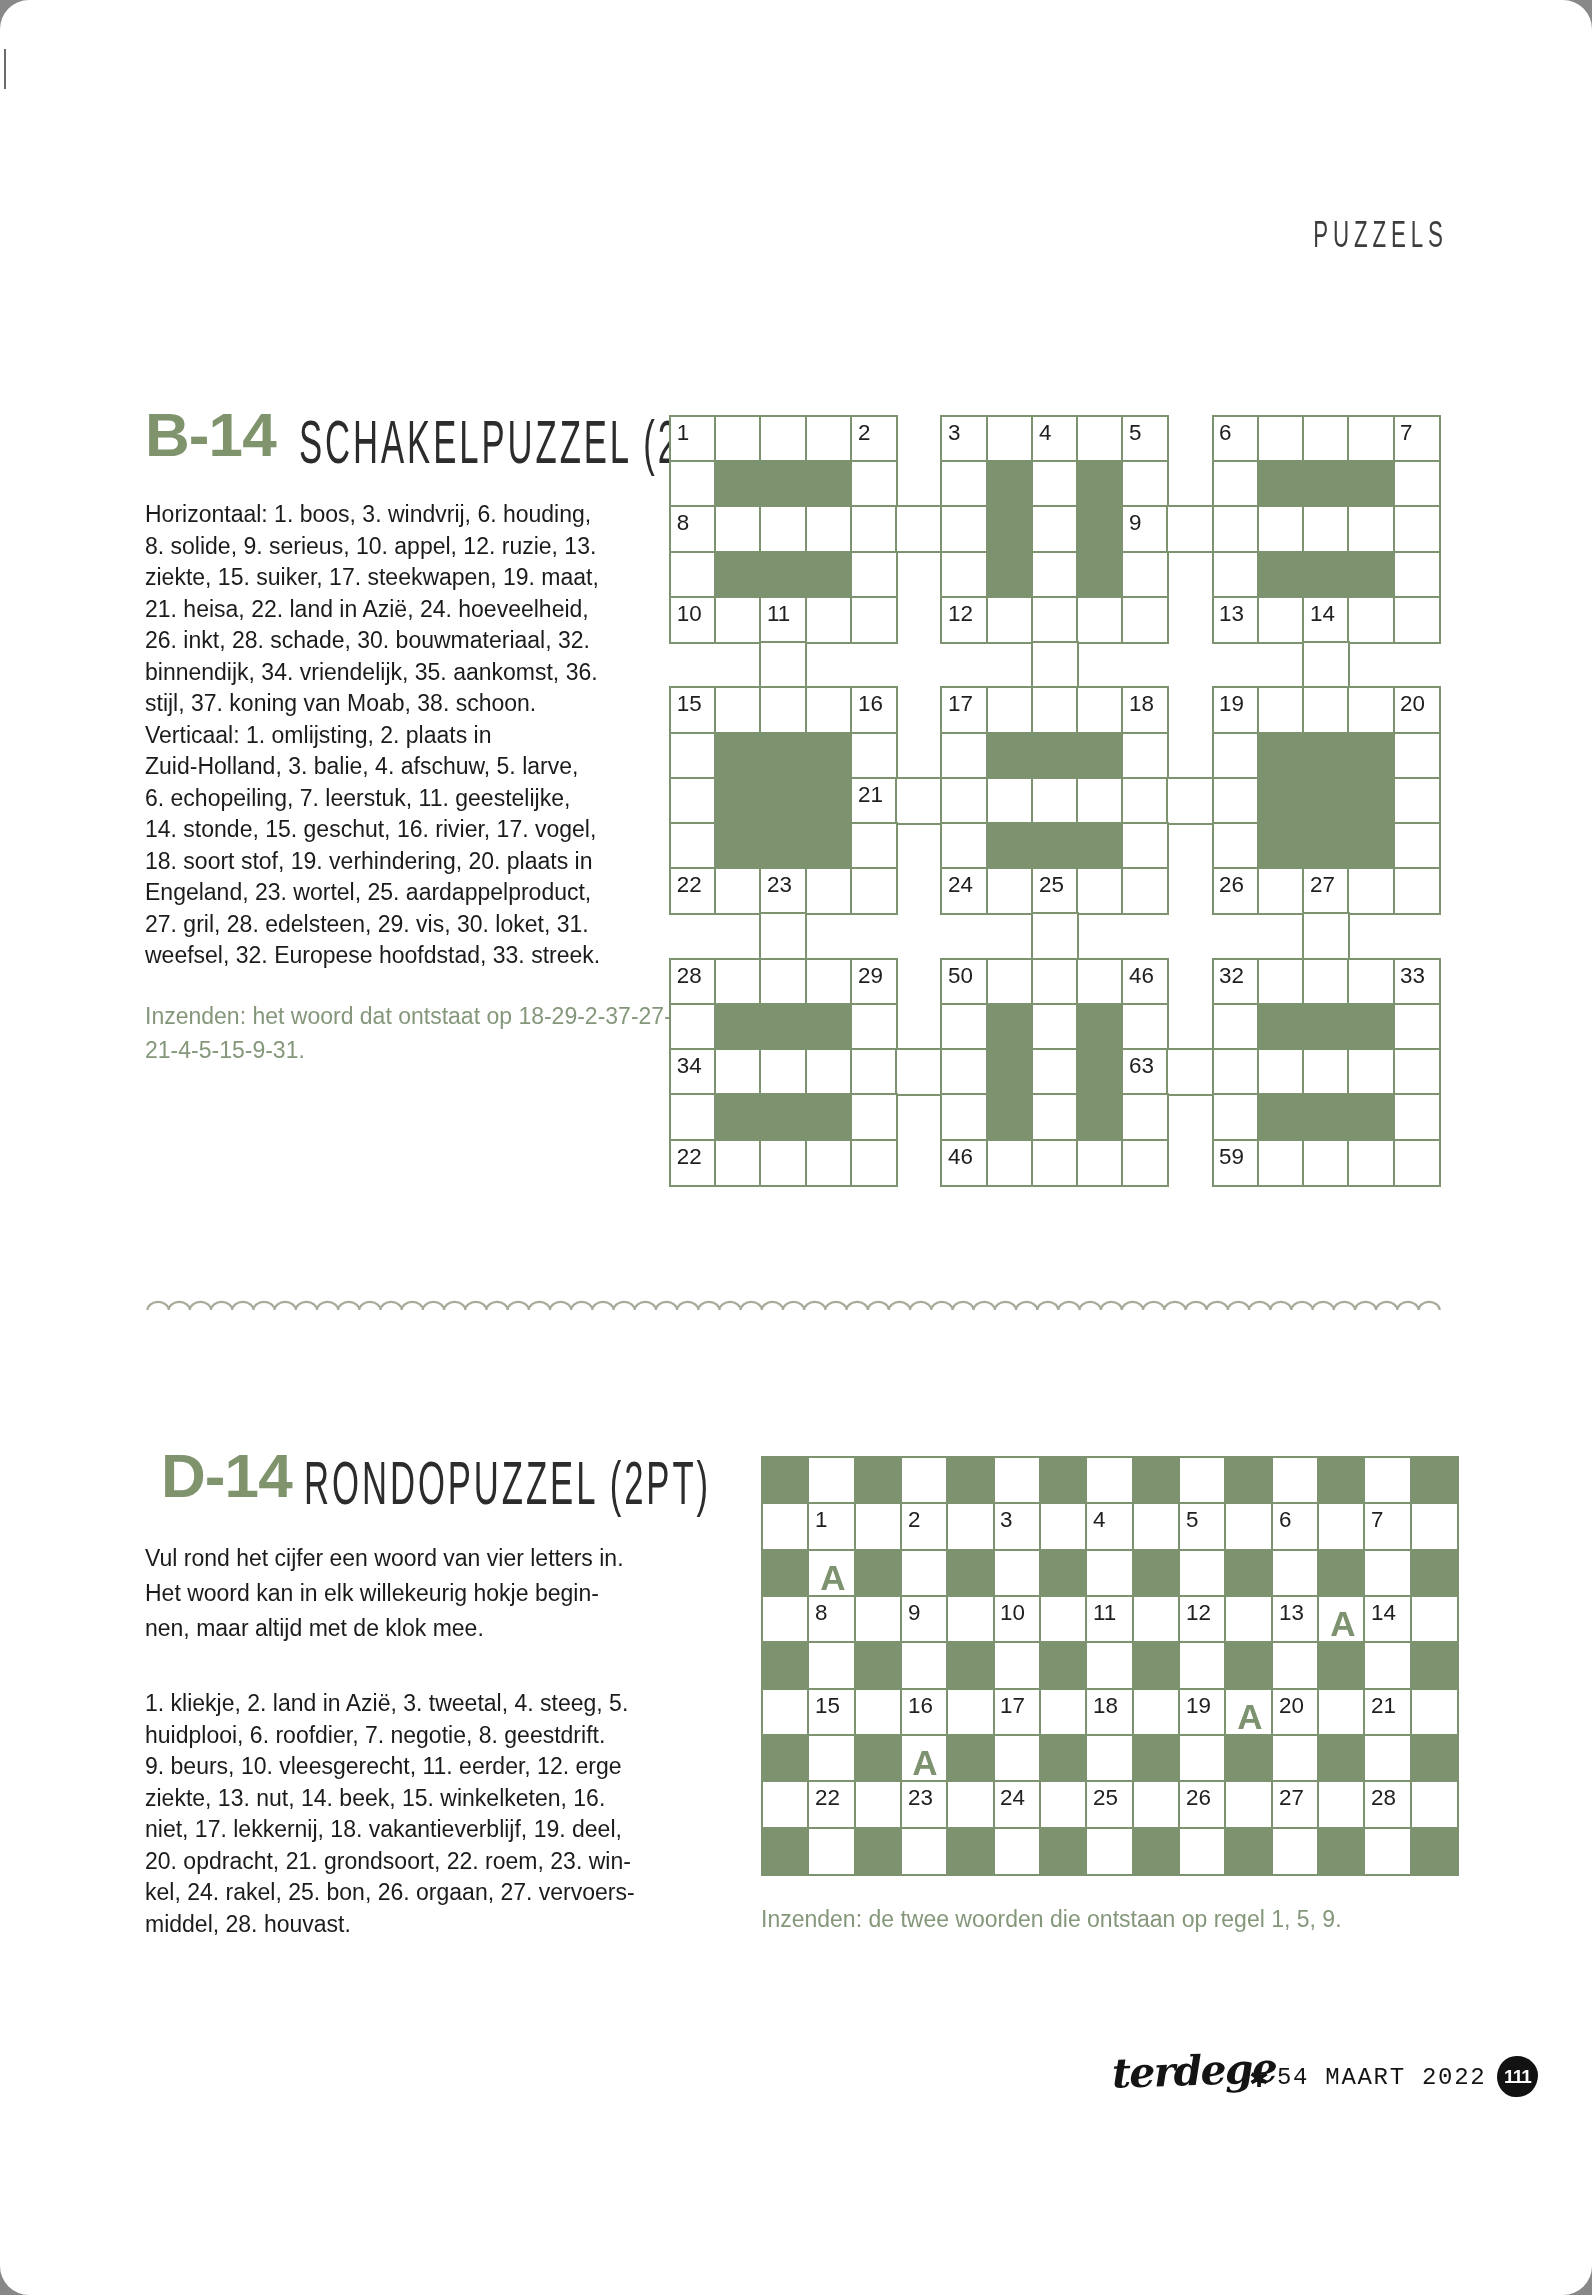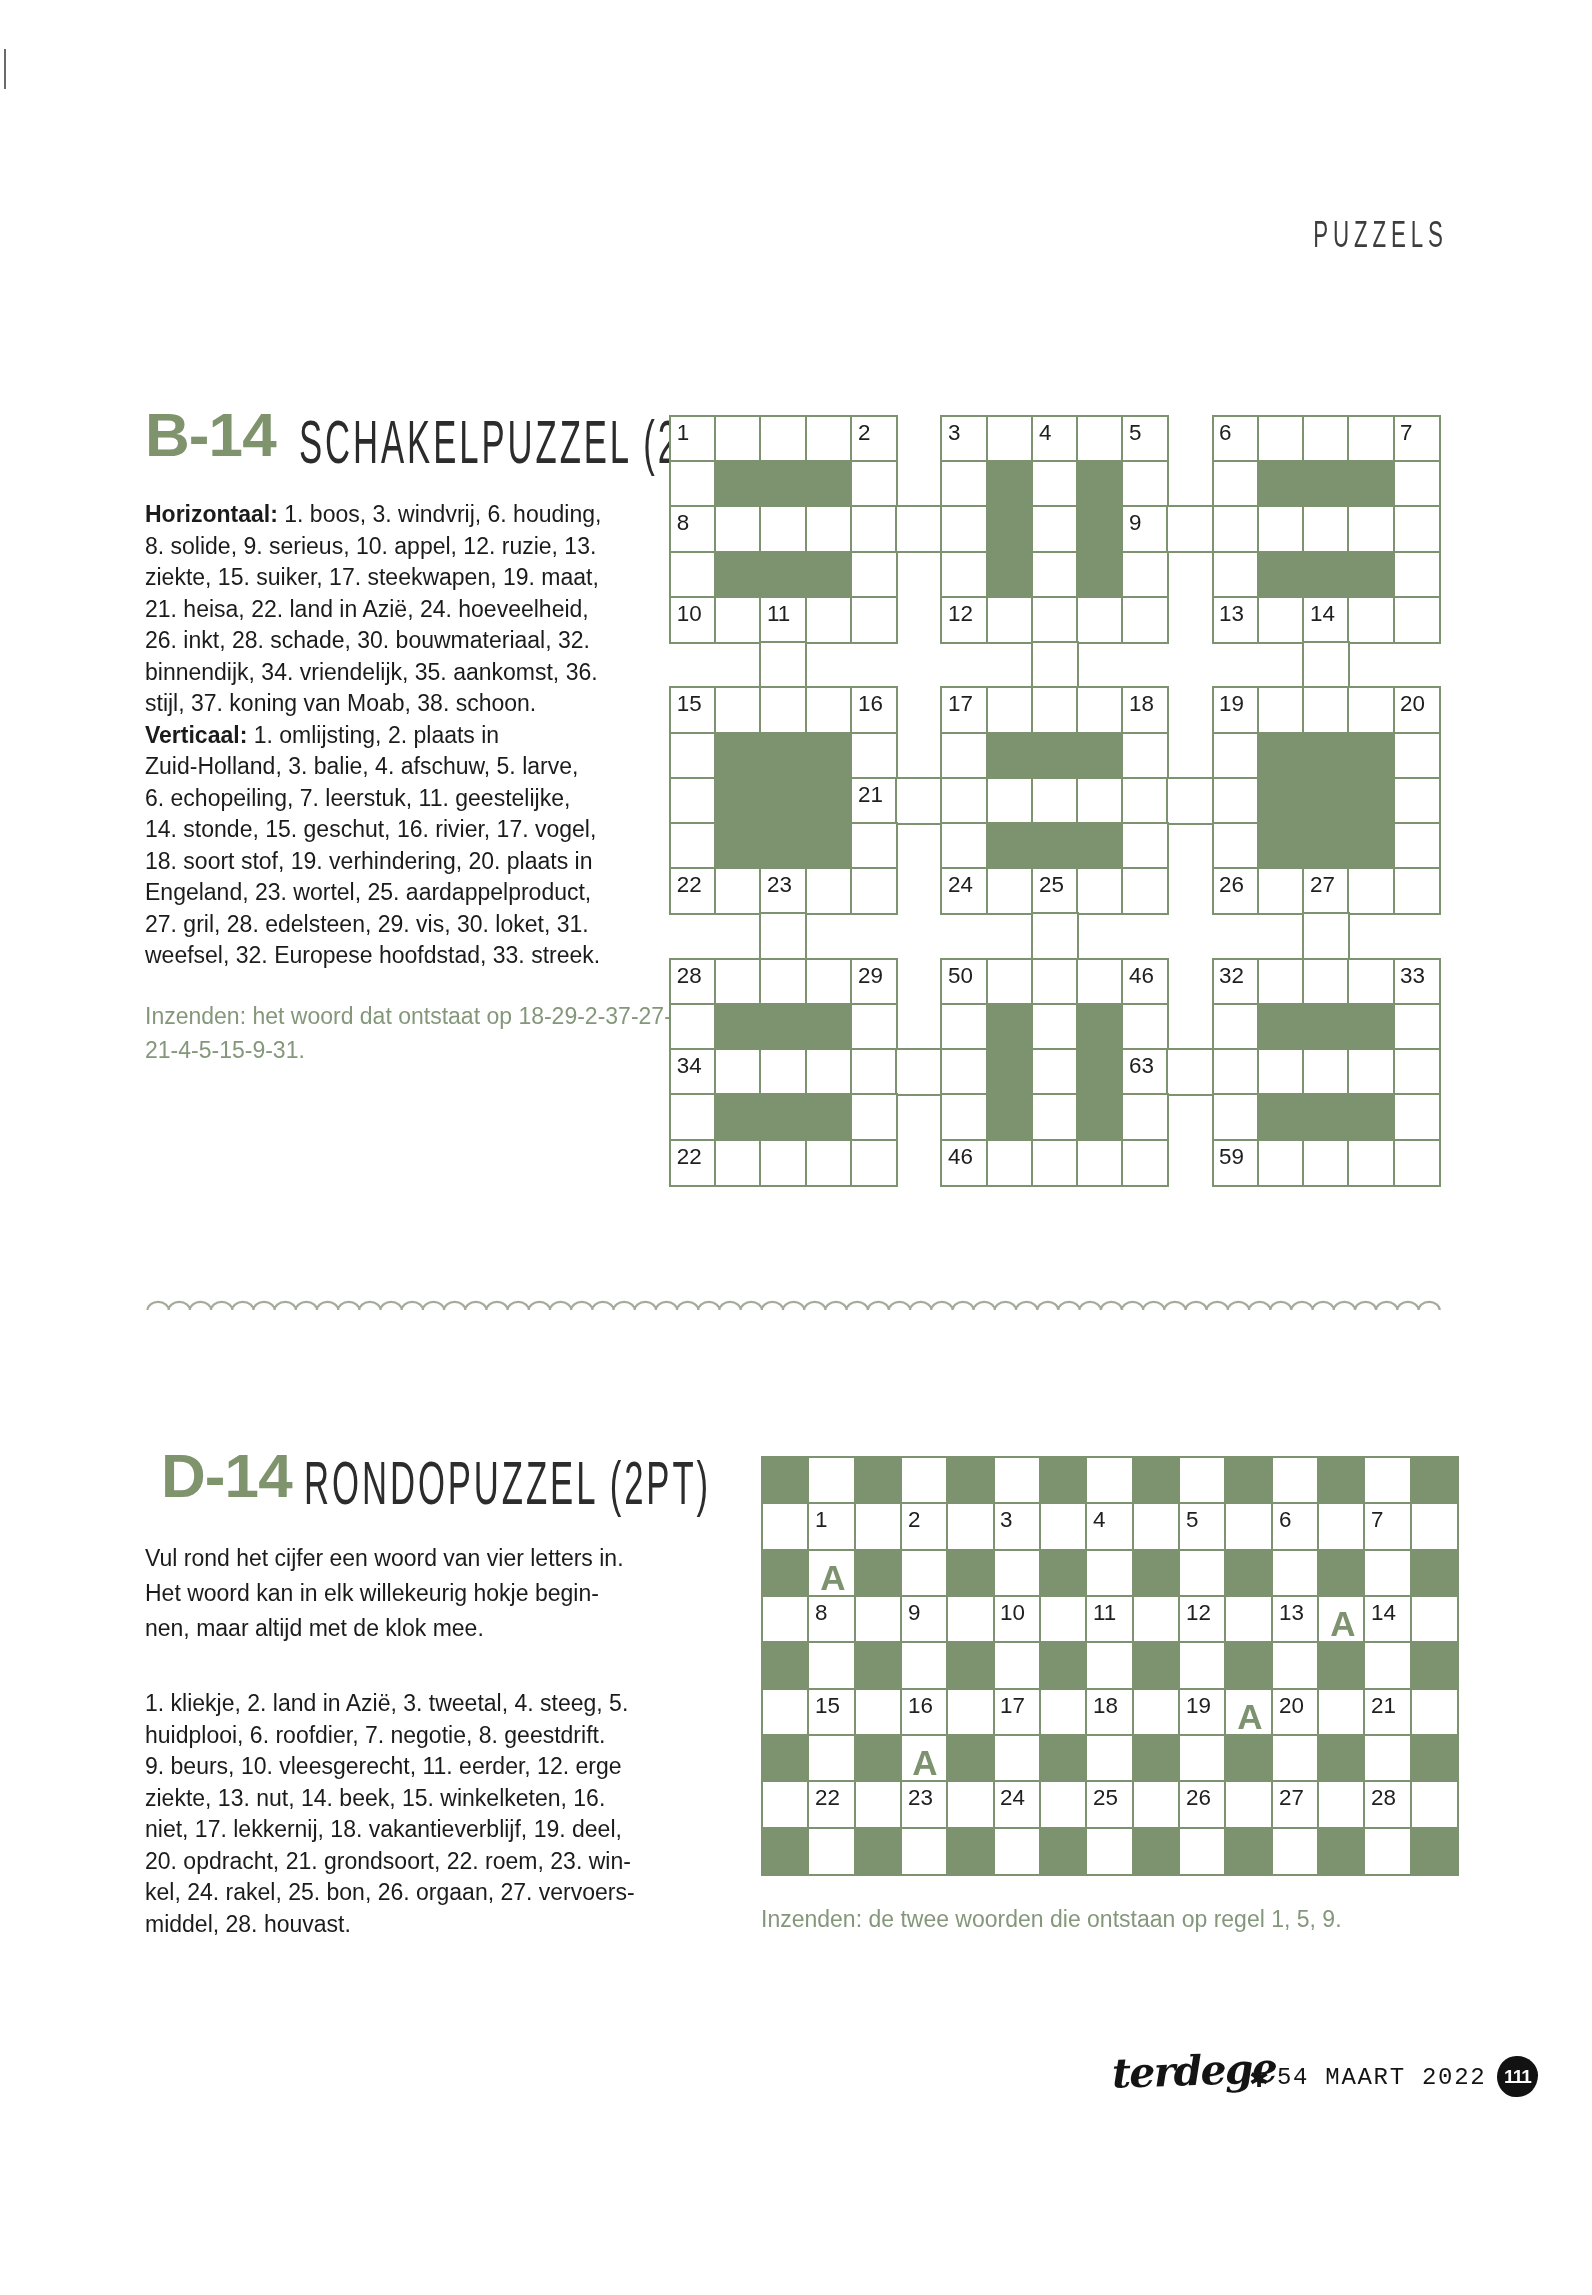--- a/index.html
+++ b/index.html
@@ -1,38 +1,39 @@
 <!DOCTYPE html>
 <html style="--green: #7D926E; --green-text: #7F936D; --inz: #85977B;font-size:14px"><head>
 <meta charset="utf-8">
 <style>
   :root { --green:#7D926E; --green-text:#7F936D; --inz:#85977B; --ink:#1b1b1b; }
   html,body { margin:0; padding:0; background:#888; }
   .page {
     position:relative; width:1592px; height:2295px; background:#fff;
     font-family:"Liberation Sans", sans-serif; color:var(--ink); overflow:hidden;
     margin:0 auto;
+    border-radius:29px;
   }
   .abs { position:absolute; }
   .tick { position:absolute; left:3.5px; top:49px; width:2.6px; height:40px; background:#6a6a6a; }
   .condensed {
     display:inline-block; font-weight:400; color:#2c2c2c; white-space:nowrap;
     transform:scaleX(0.56); transform-origin:0 0; letter-spacing:5.2px; line-height:1;
   }
   .header-condensed {
     position:absolute; top:217px; right:144px; display:inline-block; white-space:nowrap;
     font-size:36px; letter-spacing:7.8px; color:#3d3d3d; line-height:1;
     transform:scaleX(0.62); transform-origin:100% 0; font-weight:400;
   }
   .code { position:absolute; font-size:62px; font-weight:bold; color:var(--green-text); line-height:1; letter-spacing:-0.9px; }
   .sectitle { position:absolute; font-size:62px; }
   .clues, .intro { position:absolute; font-size:23px; line-height:31.5px; white-space:pre-line; }
   .intro { line-height:35px; }
   .inzenden { position:absolute; font-size:23px; line-height:34px; color:var(--inz); white-space:pre-line; margin:0; }
-  .clues b { font-weight:bold; }
+  .clues b { font-weight:normal; }
   .grid { position:absolute; }
   .cell { position:absolute; box-sizing:border-box; border:2.6px solid var(--green); background:#fff; }
   .cell.g { background:var(--green); }
   .cellnum { position:absolute; font-size:22.4px; line-height:1.05; color:#202020; }
   .cellletter { position:absolute; font-size:35px; font-weight:bold; color:var(--green); transform:translate(-50%,-50%); }
   .wave { position:absolute; left:145px; top:1298px; }
   .footer-logo {
     position:absolute; left:1112px; top:2047px; font-family:"DejaVu Serif", serif;
     font-style:italic; font-weight:bold; font-size:41px; color:#141414; letter-spacing:-1.7px;
     transform:rotate(-2deg);

